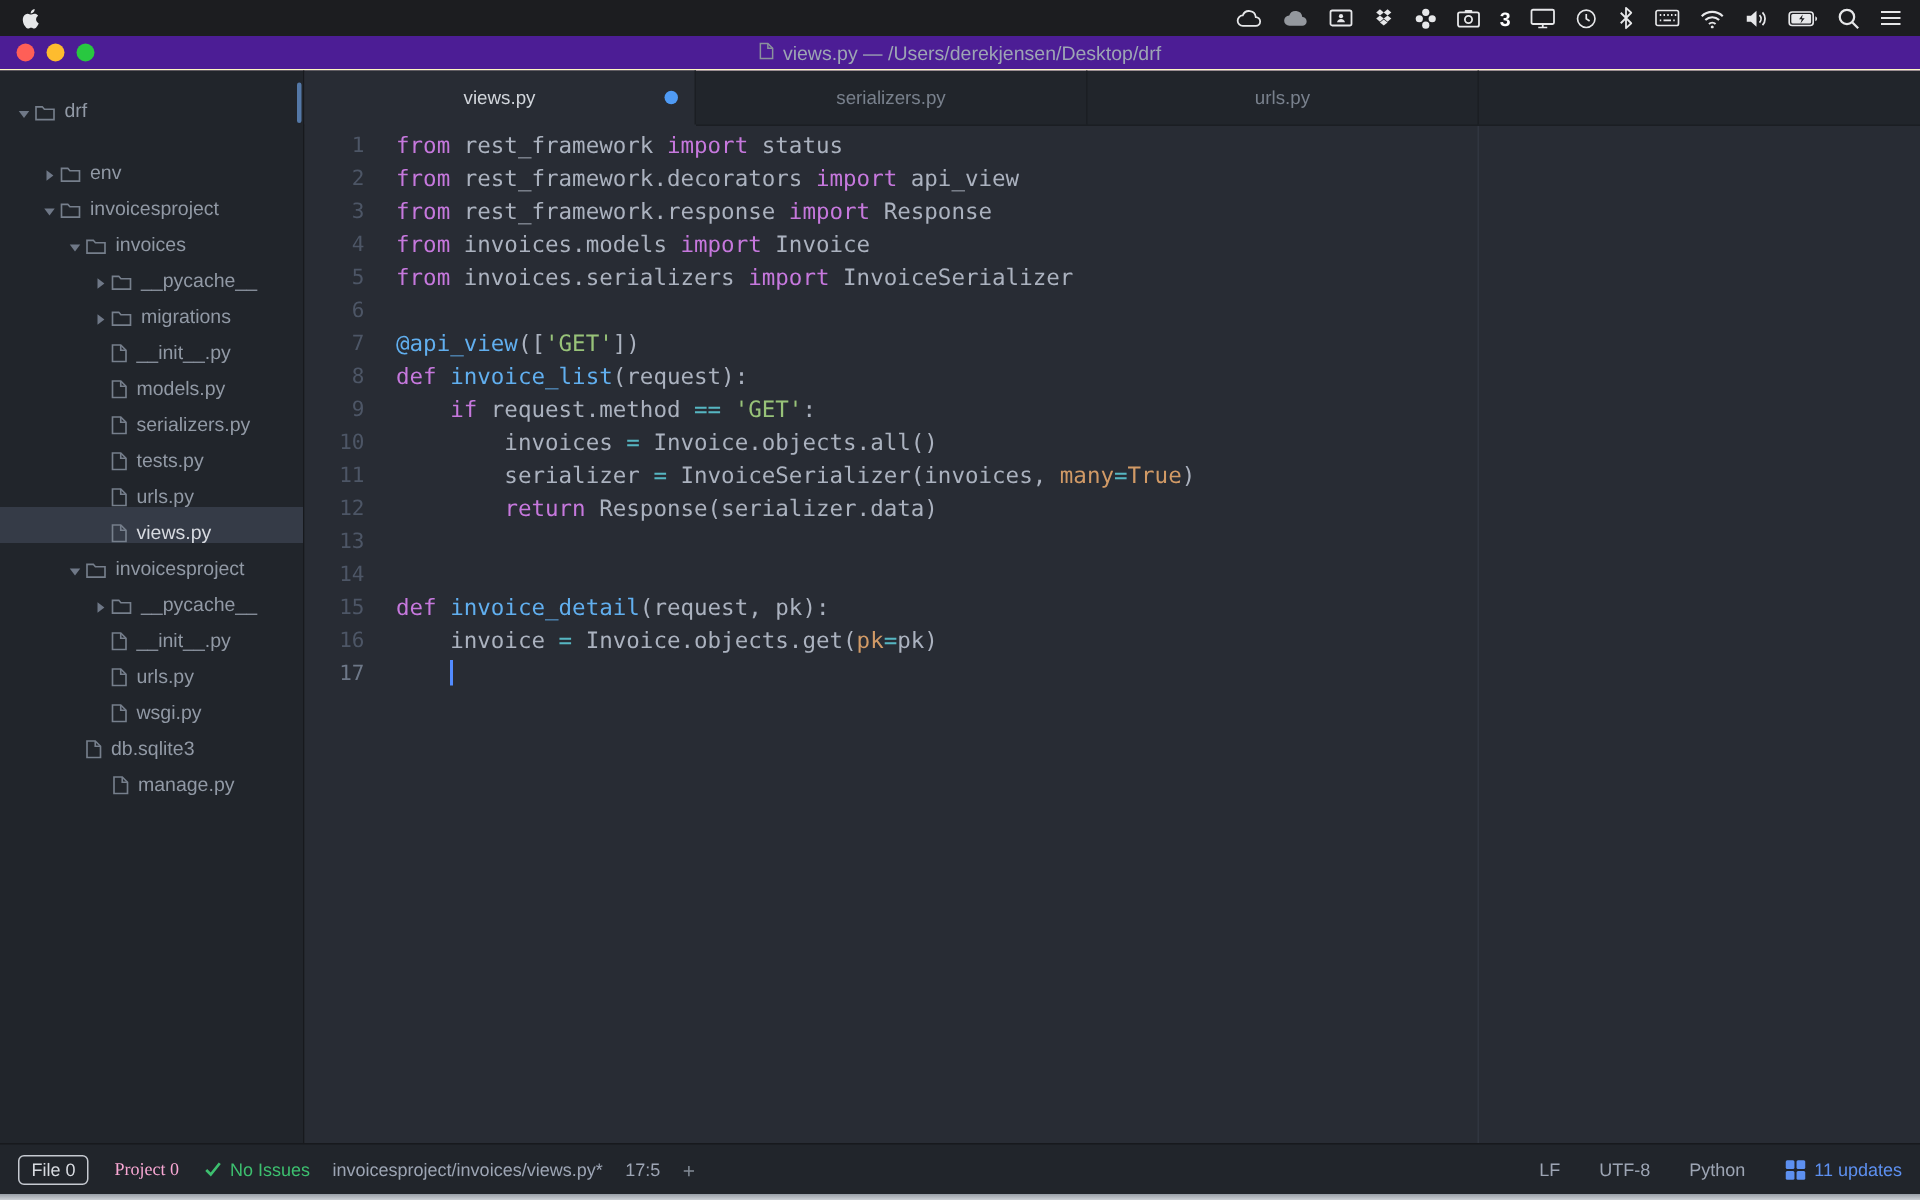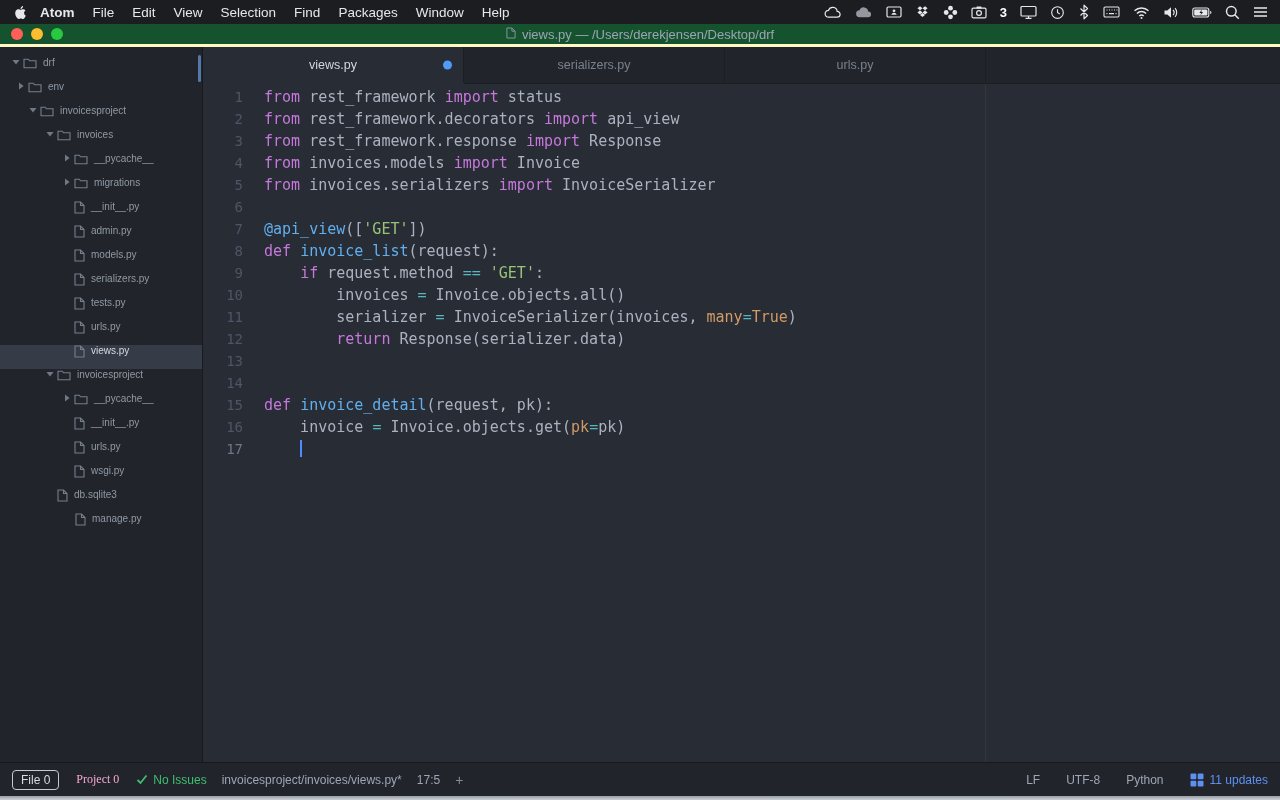--- a/index.html
+++ b/index.html
@@ -12,32 +12,32 @@
              padding:0 12px 0 14px; color:#e6e7e9; font-size:13.5px; }
   .apple { display:flex; align-items:center; margin-right:4px; }
   .menus { display:flex; align-items:center; }
   .menu-item { padding:0 9px; white-space:nowrap; }
   .menu-item.app-name { font-weight:bold; }
   .status-icons { margin-left:auto; display:flex; align-items:center; gap:13px; }
   .sicon { display:flex; align-items:center; }
   .count-text { font-size:13px; font-weight:600; color:#ffffff; }
 
   
-  .titlebar { height:23px; flex:0 0 23px; background:#14532d; border-bottom:3px solid #fef9c3;
+  .titlebar { height:23px; flex:0 0 23px; background:#4c1d95; border-bottom:1px solid #fef9c3;
               position:relative; display:flex; align-items:center; justify-content:center; }
   .traffic-lights { position:absolute; left:11px; top:0; bottom:0; display:flex; align-items:center; gap:8px; }
   .tl { width:12px; height:12px; border-radius:50%; }
   .tl.red { background:#ff5f57; } .tl.yellow { background:#febc2e; } .tl.green { background:#28c840; }
   .title-wrap { display:flex; align-items:center; gap:6px; color:#9da5b4; font-size:13px; }
 
   
   .main { flex:1; display:flex; min-height:0; }
   .sidebar { width:203px; flex:0 0 203px; background:#21252b; border-right:1px solid #17191d;
              padding-top:10px; position:relative; overflow:hidden; }
-  .tree-row { height:24px; display:flex; align-items:flex-start; font-size:10px; color:#9199a5;
+  .tree-row { height:24px; display:flex; align-items:flex-end; font-size:13px; color:#9199a5;
               white-space:nowrap; cursor:default; }
   .tree-row .caret { width:15px; flex:0 0 15px; display:flex; justify-content:center; }
   .tree-row .ticon { margin-right:6px; display:flex; }
   .tree-row.selected { background:#353b47; color:#d7dae0; }
   .tree-scrollbar { position:absolute; top:8px; right:1px; width:3px; height:27px; border-radius:2px;
                     background:#5d87bd; opacity:.85; }
 
   .editor-col { flex:1; display:flex; flex-direction:column; min-width:0; }
   .tabbar { height:37px; flex:0 0 37px; background:#21252b; display:flex; border-bottom:1px solid #1b1e23; }
   .tab { width:261px; flex:0 0 261px; display:flex; align-items:center; justify-content:center;
@@ -76,31 +76,20 @@
 <body>
 
 <div class="screen">
 
   <div class="menubar">
     <span class="apple">
         <svg width="13" height="15" viewBox="0 0 24 24">
           <path fill="#e6e7e9" d="M12.152 6.896c-.948 0-2.415-1.078-3.96-1.04-2.04.027-3.91 1.183-4.961 3.014-2.117 3.675-.546 9.103 1.519 12.09 1.013 1.454 2.208 3.09 3.792 3.03 1.52-.065 2.09-.987 3.935-.987 1.831 0 2.35.987 3.96.948 1.637-.026 2.676-1.48 3.676-2.948 1.156-1.688 1.636-3.325 1.662-3.415-.039-.013-3.182-1.221-3.22-4.857-.026-3.04 2.48-4.494 2.597-4.559-1.429-2.09-3.623-2.324-4.39-2.376-2-.156-3.675 1.09-4.61 1.09zM15.53 3.83c.843-1.012 1.4-2.427 1.245-3.83-1.207.052-2.662.805-3.532 1.818-.78.896-1.454 2.338-1.273 3.714 1.338.104 2.715-.688 3.559-1.701"></path>
         </svg>
       </span>
-    <div class="menus">
-        <span class="menu-item app-name">Atom</span>
-        <span class="menu-item">File</span>
-        <span class="menu-item">Edit</span>
-        <span class="menu-item">View</span>
-        <span class="menu-item">Selection</span>
-        <span class="menu-item">Find</span>
-        <span class="menu-item">Packages</span>
-        <span class="menu-item">Window</span>
-        <span class="menu-item">Help</span>
-      </div>
     <div class="status-icons">
         <span class="sicon">
           <svg width="18" height="13" viewBox="0 0 18 13">
             <path fill="none" stroke="#e6e7e9" stroke-width="1.2" d="M4.6 11.2h8.6a2.9 2.9 0 0 0 0-5.8A4.5 4.5 0 0 0 4.5 4.3a3.45 3.45 0 0 0 .1 6.9z"></path>
           </svg>
         </span>
         <span class="sicon">
           <svg width="18" height="13" viewBox="0 0 18 13">
             <path fill="#94989e" d="M4.6 11.2h8.6a2.9 2.9 0 0 0 0-5.8A4.5 4.5 0 0 0 4.5 4.3a3.45 3.45 0 0 0 .1 6.9z"></path>
           </svg>
@@ -223,21 +212,21 @@
                 <path d="M1.5 3h7L5 7.6z" fill="#6f7887"></path>
               </svg>
             </span>
             <span class="ticon">
               <svg width="14" height="12" viewBox="0 0 14 12">
                 <path d="M1 2.2h4.2l1.4 1.6H13v6.9H1z" fill="none" stroke="#767f8c" stroke-width="1.1"></path>
               </svg>
             </span>
             <span>drf</span>
           </div>
-          <div class="tree-row" style="padding-left: 13px;">
+          <div class="tree-row" style="padding-left: 25px; margin-top: 17px;">
             <span class="caret">
               <svg width="10" height="10" viewBox="0 0 10 10">
                 <path d="M3 1.5 7.6 5 3 8.5z" fill="#6f7887"></path>
               </svg>
             </span>
             <span class="ticon">
               <svg width="14" height="12" viewBox="0 0 14 12">
                 <path d="M1 2.2h4.2l1.4 1.6H13v6.9H1z" fill="none" stroke="#767f8c" stroke-width="1.1"></path>
               </svg>
             </span>
@@ -296,29 +285,20 @@
             <span>migrations</span>
           </div>
           <div class="tree-row" style="padding-left: 74px;">
             <span class="ticon">
               <svg width="11" height="13" viewBox="0 0 11 13">
                 <path d="M1 1h5.5L10 4.5V12H1z" fill="none" stroke="#767f8c" stroke-width="1.1"></path>
                 <path d="M6.5 1v3.5H10" fill="none" stroke="#767f8c" stroke-width="1.1"></path>
               </svg>
             </span>
             <span>__init__.py</span>
-          </div>
-          <div class="tree-row" style="padding-left: 74px;">
-            <span class="ticon">
-              <svg width="11" height="13" viewBox="0 0 11 13">
-                <path d="M1 1h5.5L10 4.5V12H1z" fill="none" stroke="#767f8c" stroke-width="1.1"></path>
-                <path d="M6.5 1v3.5H10" fill="none" stroke="#767f8c" stroke-width="1.1"></path>
-              </svg>
-            </span>
-            <span>admin.py</span>
           </div>
           <div class="tree-row" style="padding-left: 74px;">
             <span class="ticon">
               <svg width="11" height="13" viewBox="0 0 11 13">
                 <path d="M1 1h5.5L10 4.5V12H1z" fill="none" stroke="#767f8c" stroke-width="1.1"></path>
                 <path d="M6.5 1v3.5H10" fill="none" stroke="#767f8c" stroke-width="1.1"></path>
               </svg>
             </span>
             <span>models.py</span>
           </div>

